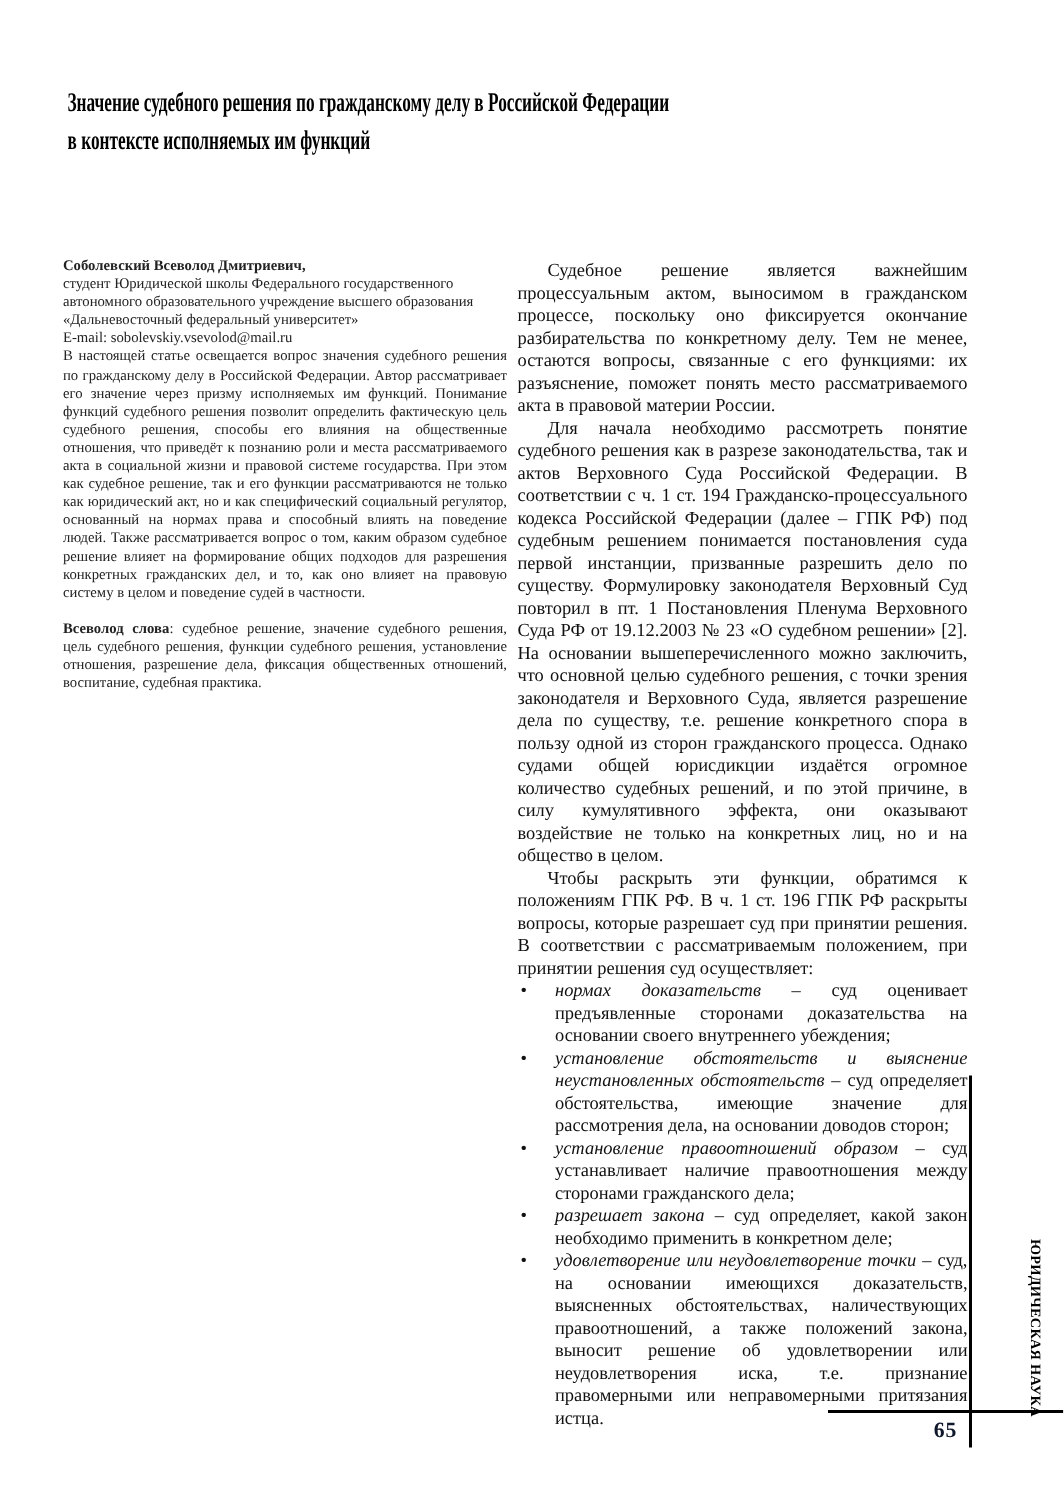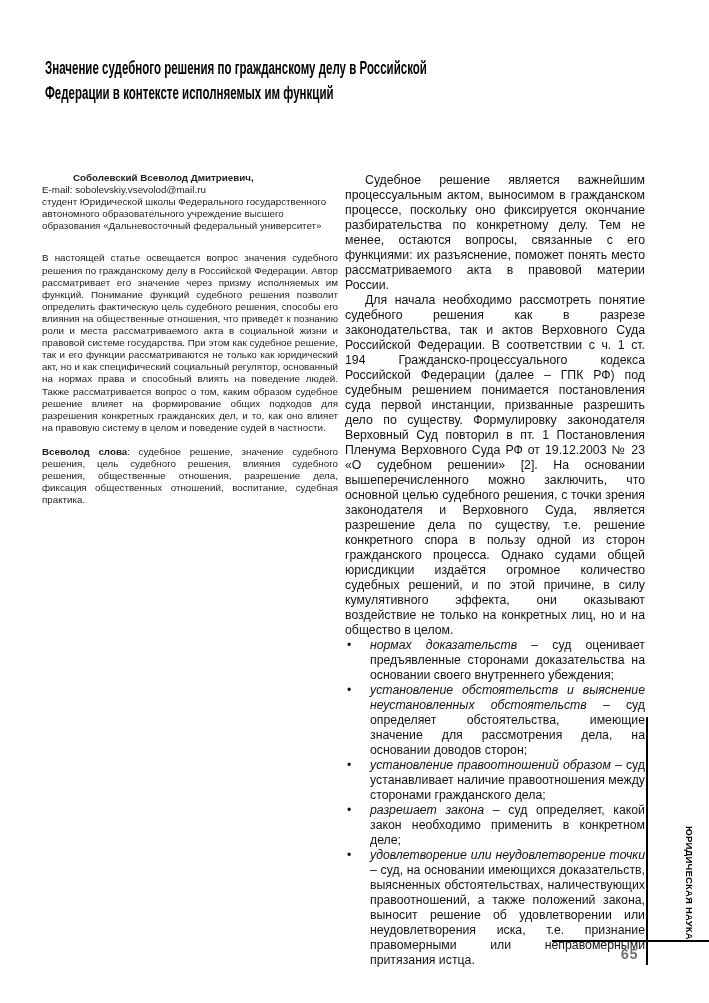--- a/index.html
+++ b/index.html
@@ -1,73 +1,74 @@
 <!DOCTYPE html>
 <html><head>
 <meta charset="utf-8">
 <style>
   html,body{margin:0;padding:0;background:#ffffff;}
   .page{
     position:relative;width:709px;height:977px;background:#ffffff;
-    font-family:Liberation Sans, sans-serif;color:#1c1c1c;overflow:hidden;
+    font-family:Liberation Serif, serif;color:#1c1c1c;overflow:hidden;
   }
   .title{
     position:absolute;left:45px;top:44px;width:640px;
     font-size:18px;font-weight:700;line-height:25px;color:#000;
     transform:scaleX(0.64);transform-origin:0 0;
   }
   .left-col{
     position:absolute;left:42px;top:172px;width:296px;
     font-size:9.8px;line-height:12.1px;color:#222;
   }
-  .author-name{font-weight:700;margin-left:31px;}
-  .abstract{margin-top:20px;text-align:justify;}
+  .author-name{font-weight:700;}
+  .abstract{text-align:justify;}
   .keywords{margin-top:12px;text-align:justify;}
   .kw-label{font-weight:700;}
   .right-col{
     position:absolute;left:345px;top:173px;width:300px;
     font-size:12.3px;line-height:15px;text-align:justify;color:#111;
   }
   .para{text-indent:20px;margin:0;}
   .bullets{margin:0;padding:0;list-style:none;}
   .bullets li{position:relative;padding-left:25px;}
   .bullet-glyph{position:absolute;left:2px;top:0;text-indent:0;}
   .it{font-style:italic;}
   .side-rule{position:absolute;left:646px;top:717px;width:2px;height:248px;background:#000;}
   .footer-rule{position:absolute;left:552px;top:940px;width:157px;height:2px;background:#000;}
   .page-number{
     position:absolute;left:590px;top:946px;width:48px;text-align:right;
-    font-size:14.5px;font-weight:700;letter-spacing:0.5px;color:#737373;
+    font-size:14.5px;font-weight:700;letter-spacing:0.5px;color:#0f172a;
   }
   .journal-strip{
     position:absolute;left:684px;top:826px;height:114px;
     writing-mode:vertical-rl;text-orientation:mixed;white-space:nowrap;
     font-size:9.5px;font-weight:700;letter-spacing:0.2px;color:#000;
   }
 </style>
 </head>
 <body>
 
 <div class="page">
 
   <h1 class="title">Значение судебного решения по гражданскому делу в Российской Федерации в контексте исполняемых им функций</h1>
 
   <div class="left-col">
     <div>
       <div class="author-name">Соболевский Всеволод Дмитриевич,</div>
+      <div>студент Юридической школы Федерального государственного автономного образовательного учреждение высшего образования «Дальневосточный федеральный университет»</div>
       <div>E-mail: sobolevskiy.vsevolod@mail.ru</div>
-      <div>студент Юридической школы Федерального государственного автономного образовательного учреждение высшего образования «Дальневосточный федеральный университет»</div>
     </div>
     <div class="abstract">В настоящей статье освещается вопрос значения судебного решения по гражданскому делу в Российской Федерации. Автор рассматривает его значение через призму исполняемых им функций. Понимание функций судебного решения позволит определить фактическую цель судебного решения, способы его влияния на общественные отношения, что приведёт к познанию роли и места рассматриваемого акта в социальной жизни и правовой системе государства. При этом как судебное решение, так и его функции рассматриваются не только как юридический акт, но и как специфический социальный регулятор, основанный на нормах права и способный влиять на поведение людей. Также рассматривается вопрос о том, каким образом судебное решение влияет на формирование общих подходов для разрешения конкретных гражданских дел, и то, как оно влияет на правовую систему в целом и поведение судей в частности.</div>
-    <div class="keywords"><span class="kw-label">Всеволод слова</span><span>: судебное решение, значение судебного решения, цель судебного решения, влияния судебного решения, общественные отношения, разрешение дела, фиксация общественных отношений, воспитание, судебная практика.</span></div>
+    <div class="keywords"><span class="kw-label">Всеволод слова</span><span>: судебное решение, значение судебного решения, цель судебного решения, функции судебного решения, установление отношения, разрешение дела, фиксация общественных отношений, воспитание, судебная практика.</span></div>
   </div>
 
   <div class="right-col">
     <p class="para">Судебное решение является важнейшим процессуальным актом, выносимом в гражданском процессе, поскольку оно фиксируется окончание разбирательства по конкретному делу. Тем не менее, остаются вопросы, связанные с его функциями: их разъяснение, поможет понять место рассматриваемого акта в правовой материи России.</p>
     <p class="para">Для начала необходимо рассмотреть понятие судебного решения как в разрезе законодательства, так и актов Верховного Суда Российской Федерации. В соответствии с ч. 1 ст. 194 Гражданско-процессуального кодекса Российской Федерации (далее – ГПК РФ) под судебным решением понимается постановления суда первой инстанции, призванные разрешить дело по существу. Формулировку законодателя Верховный Суд повторил в пт. 1 Постановления Пленума Верховного Суда РФ от 19.12.2003 № 23 «О судебном решении» [2]. На основании вышеперечисленного можно заключить, что основной целью судебного решения, с точки зрения законодателя и Верховного Суда, является разрешение дела по существу, т.е. решение конкретного спора в пользу одной из сторон гражданского процесса. Однако судами общей юрисдикции издаётся огромное количество судебных решений, и по этой причине, в силу кумулятивного эффекта, они оказывают воздействие не только на конкретных лиц, но и на общество в целом.</p>
+    <p class="para">Чтобы раскрыть эти функции, обратимся к положениям ГПК РФ. В ч. 1 ст. 196 ГПК РФ раскрыты вопросы, которые разрешает суд при принятии решения. В соответствии с рассматриваемым положением, при принятии решения суд осуществляет:</p>
     <ul class="bullets">
       <li><span class="bullet-glyph">•</span><span class="it">нормах доказательств</span><span> – суд оценивает предъявленные сторонами доказательства на основании своего внутреннего убеждения;</span></li>
       <li><span class="bullet-glyph">•</span><span class="it">установление обстоятельств и выяснение неустановленных обстоятельств</span><span> – суд определяет обстоятельства, имеющие значение для рассмотрения дела, на основании доводов сторон;</span></li>
       <li><span class="bullet-glyph">•</span><span class="it">установление правоотношений образом</span><span> – суд устанавливает наличие правоотношения между сторонами гражданского дела;</span></li>
       <li><span class="bullet-glyph">•</span><span class="it">разрешает закона</span><span> – суд определяет, какой закон необходимо применить в конкретном деле;</span></li>
       <li><span class="bullet-glyph">•</span><span class="it">удовлетворение или неудовлетворение точки</span><span> – суд, на основании имеющихся доказательств, выясненных обстоятельствах, наличествующих правоотношений, а также положений закона, выносит решение об удовлетворении или неудовлетворения иска, т.е. признание правомерными или неправомерными притязания истца.</span></li>
     </ul>
   </div>
 
   <div class="side-rule"></div>

